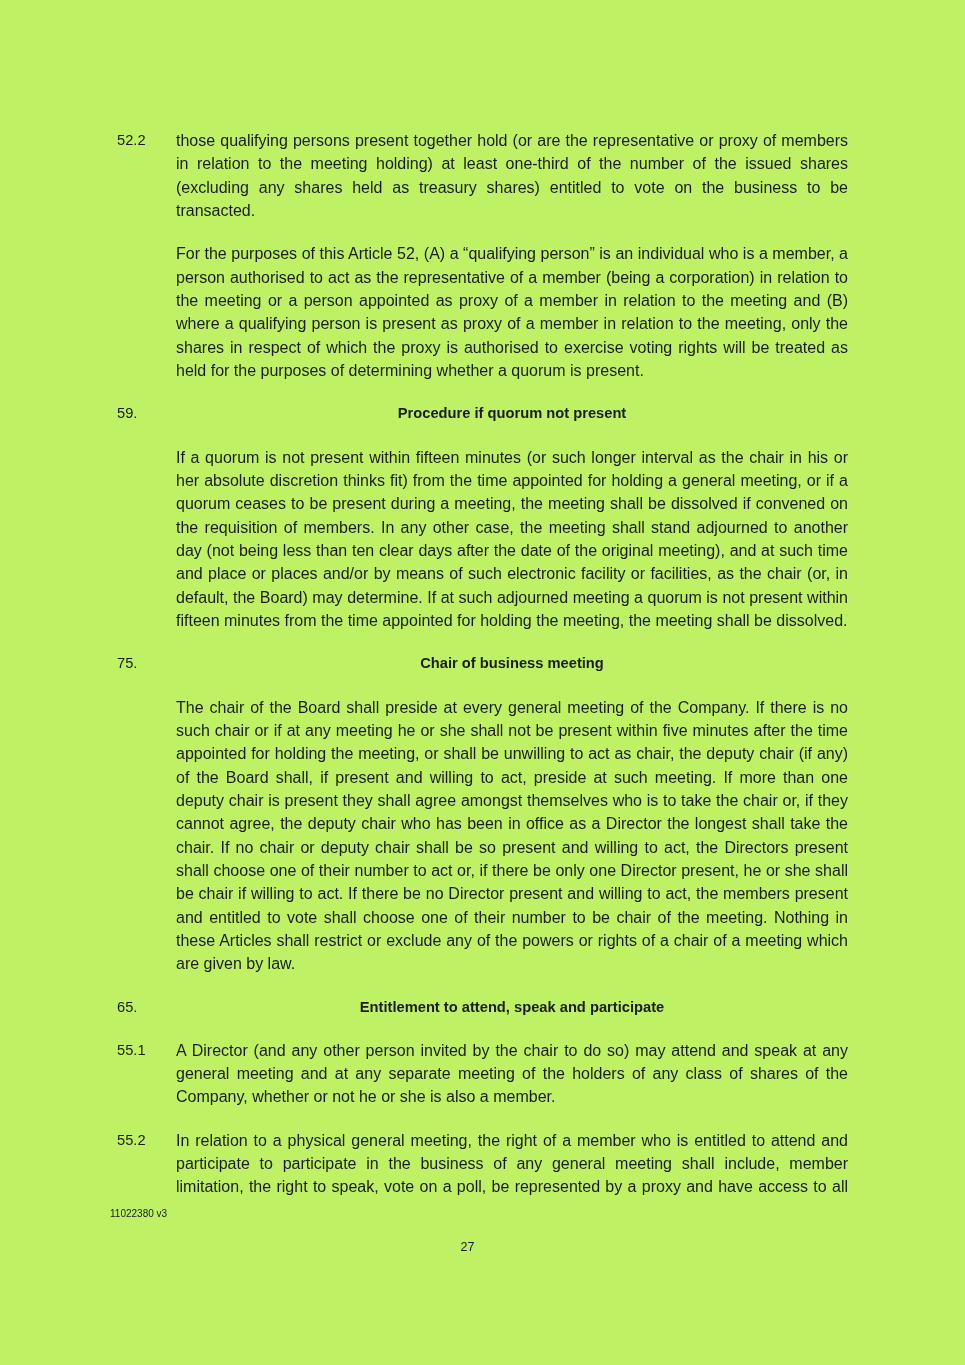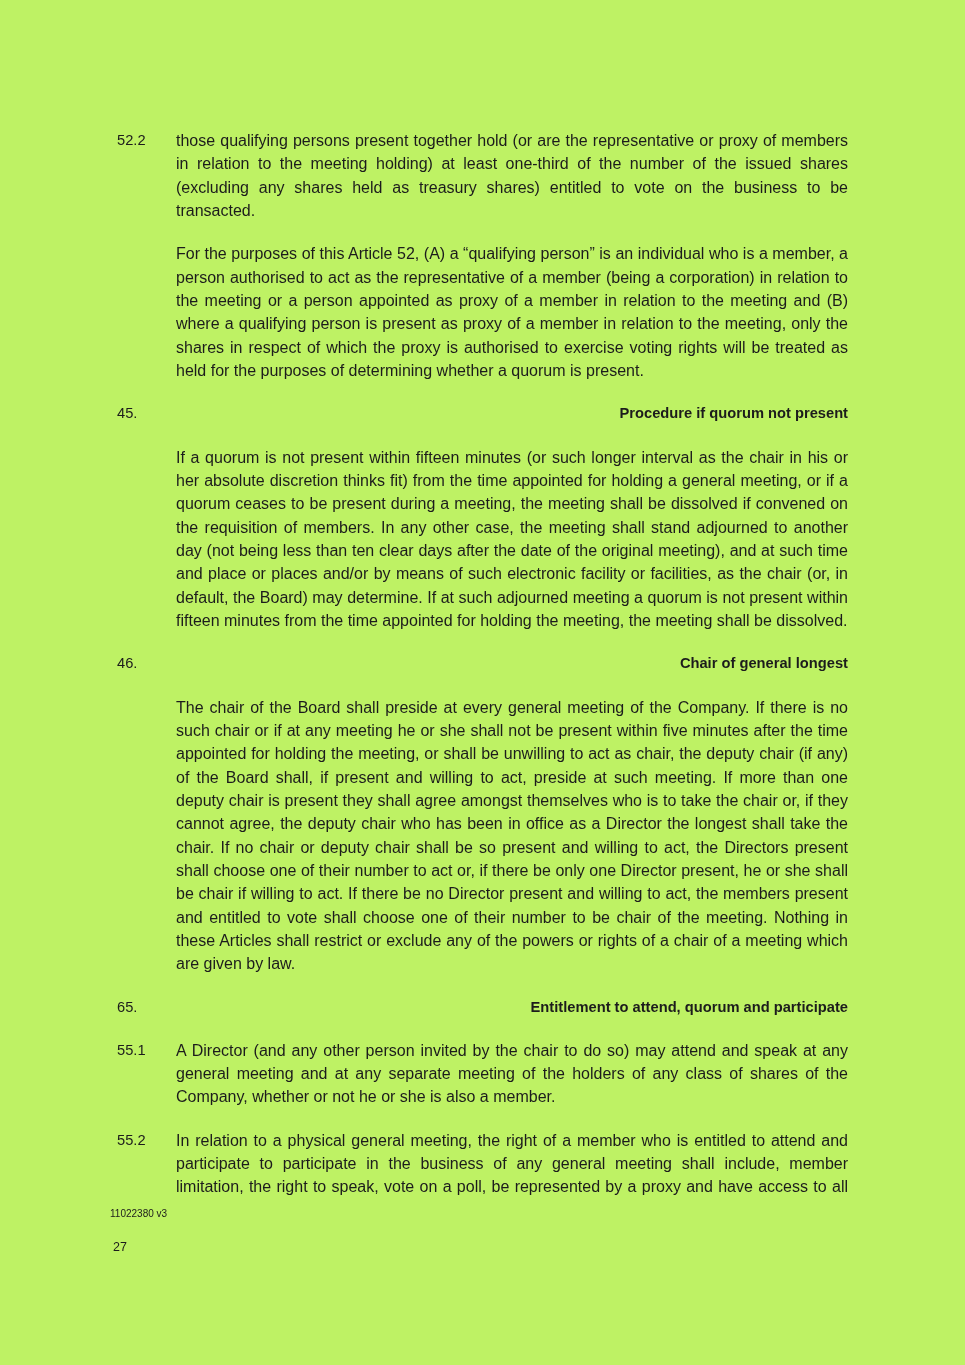--- a/index.html
+++ b/index.html
@@ -32,27 +32,28 @@
   .body {
     font-size: 16px;
     line-height: 23.33px;
     text-align: justify;
   }
   .justify-last { text-align-last: justify; }
   h2.heading-text {
     font-size: 14.7px;
     line-height: 23.33px;
     font-weight: bold;
-    text-align: right;
+    text-align: center;
   }
   .page-number {
     position: absolute;
     top: 1240px;
-    left: 113px;
+    left: 102px;
     width: 731px;
+    text-align: center;
     font-size: 12.5px;
     line-height: 15px;
   }
   .footer-ref {
     position: absolute;
     top: 1207px;
     left: 110px;
     font-size: 10px;
     line-height: 14px;
   }
@@ -67,42 +68,42 @@
       <span class="num">52.2</span>
       <p class="body">those qualifying persons present together hold (or are the representative or proxy of members in relation to the meeting holding) at least one-third of the number of the issued shares (excluding any shares held as treasury shares) entitled to vote on the business to be transacted.</p>
     </div>
 
     <div class="block">
       <span class="num"></span>
       <p class="body">For the purposes of this Article 52, (A) a “qualifying person” is an individual who is a member, a person authorised to act as the representative of a member (being a corporation) in relation to the meeting or a person appointed as proxy of a member in relation to the meeting and (B) where a qualifying person is present as proxy of a member in relation to the meeting, only the shares in respect of which the proxy is authorised to exercise voting rights will be treated as held for the purposes of determining whether a quorum is present.</p>
     </div>
 
     <div class="block">
-      <span class="num">45.</span>
+      <span class="num">59.</span>
       <h2 class="heading-text">Procedure if quorum not present</h2>
     </div>
 
     <div class="block">
       <span class="num"></span>
       <p class="body">If a quorum is not present within fifteen minutes (or such longer interval as the chair in his or her absolute discretion thinks fit) from the time appointed for holding a general meeting, or if a quorum ceases to be present during a meeting, the meeting shall be dissolved if convened on the requisition of members. In any other case, the meeting shall stand adjourned to another day (not being less than ten clear days after the date of the original meeting), and at such time and place or places and/or by means of such electronic facility or facilities, as the chair (or, in default, the Board) may determine. If at such adjourned meeting a quorum is not present within fifteen minutes from the time appointed for holding the meeting, the meeting shall be dissolved.</p>
     </div>
 
     <div class="block">
-      <span class="num">46.</span>
-      <h2 class="heading-text">Chair of general longest</h2>
+      <span class="num">75.</span>
+      <h2 class="heading-text">Chair of business meeting</h2>
     </div>
 
     <div class="block">
       <span class="num"></span>
       <p class="body">The chair of the Board shall preside at every general meeting of the Company. If there is no such chair or if at any meeting he or she shall not be present within five minutes after the time appointed for holding the meeting, or shall be unwilling to act as chair, the deputy chair (if any) of the Board shall, if present and willing to act, preside at such meeting. If more than one deputy chair is present they shall agree amongst themselves who is to take the chair or, if they cannot agree, the deputy chair who has been in office as a Director the longest shall take the chair. If no chair or deputy chair shall be so present and willing to act, the Directors present shall choose one of their number to act or, if there be only one Director present, he or she shall be chair if willing to act. If there be no Director present and willing to act, the members present and entitled to vote shall choose one of their number to be chair of the meeting. Nothing in these Articles shall restrict or exclude any of the powers or rights of a chair of a meeting which are given by law.</p>
     </div>
 
     <div class="block">
       <span class="num">65.</span>
-      <h2 class="heading-text">Entitlement to attend, quorum and participate</h2>
+      <h2 class="heading-text">Entitlement to attend, speak and participate</h2>
     </div>
 
     <div class="block">
       <span class="num">55.1</span>
       <p class="body">A Director (and any other person invited by the chair to do so) may attend and speak at any general meeting and at any separate meeting of the holders of any class of shares of the Company, whether or not he or she is also a member.</p>
     </div>
 
     <div class="block">
       <span class="num">55.2</span>
       <p class="body justify-last">In relation to a physical general meeting, the right of a member who is entitled to attend and participate to participate in the business of any general meeting shall include, member limitation, the right to speak, vote on a poll, be represented by a proxy and have access to all</p>

